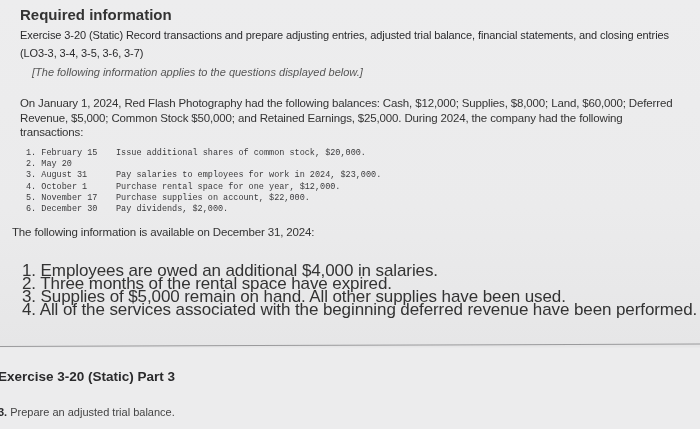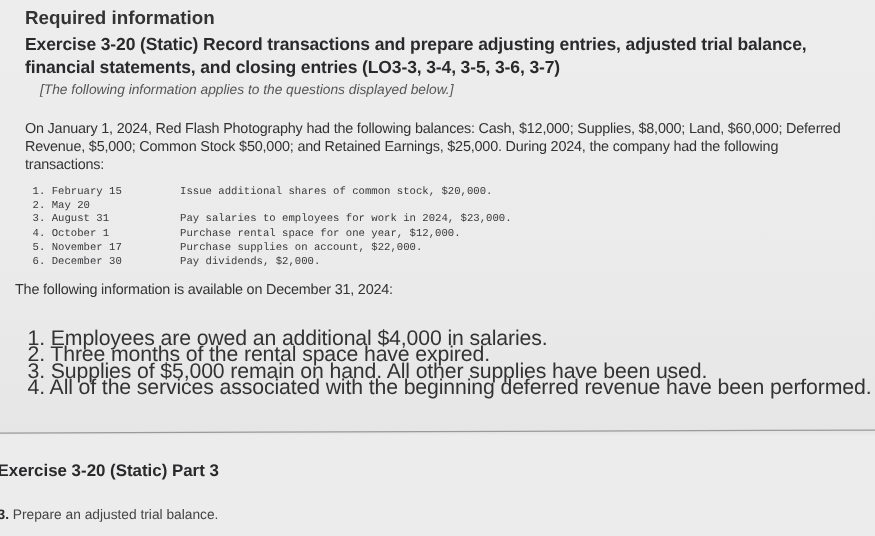--- a/index.html
+++ b/index.html
@@ -43,22 +43,22 @@
       position: absolute;
       left: 20px; top: 6px;
       font-size: 15px;
       font-weight: bold;
       color: #333;
     }
     .ex-title {
       position: absolute;
       left: 20px; top: 26px;
       width: 660px;
-      font-size: 14px;
-      font-weight: bold;
+      font-size: 11px;
+      font-weight: normal;
       line-height: 18px;
       color: #2a2a2c;
       letter-spacing: -0.1px;
     }
     .applies-note {
       position: absolute;
       left: 20px; top: 66px;
       font-size: 11px;
       font-style: italic;
       color: #555;
@@ -77,21 +77,20 @@
       position: absolute;
       left: 26px; top: 148px;
       font-family: "Liberation Mono", monospace;
       font-size: 8.5px;
       line-height: 11.2px;
       color: #3a3a3c;
     }
     .tx-row {
       display: flex;
       white-space: pre;
-      gap: 28px;
     }
     .tx-date {
       width: 90px;
     }
     .avail {
       position: absolute;
       left: 12px; top: 226px;
       font-size: 11.5px;
       color: #333;
       letter-spacing: -0.15px;

